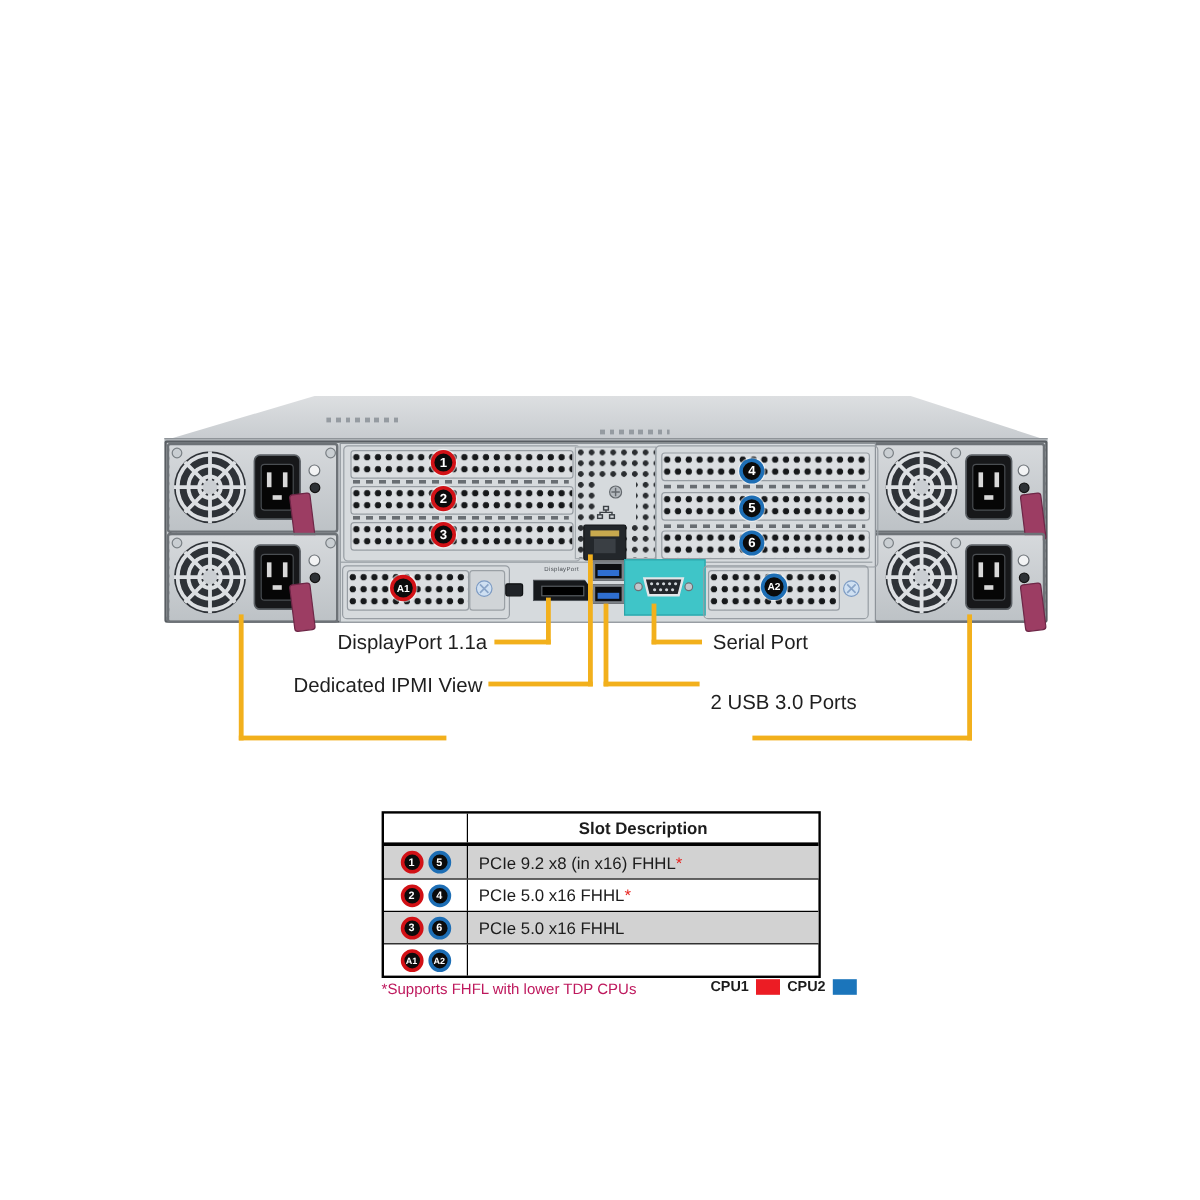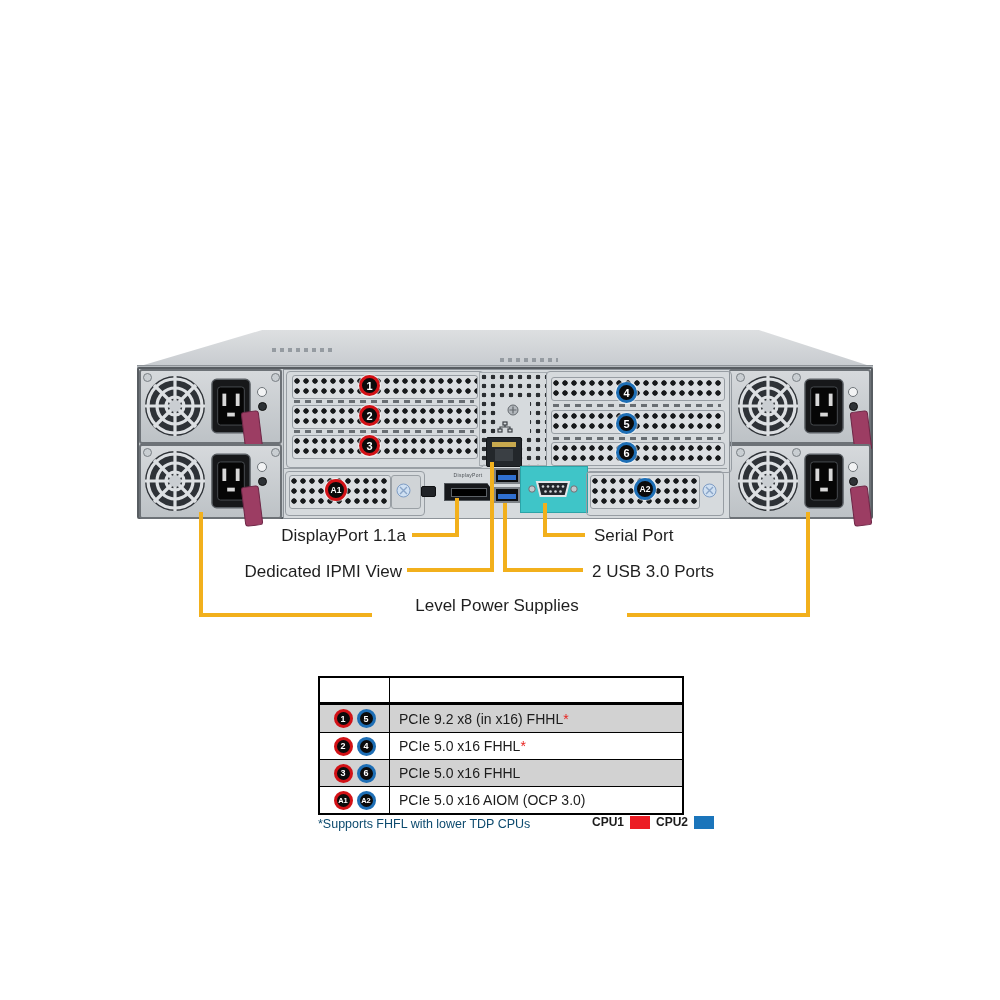--- a/index.html
+++ b/index.html
@@ -85,21 +85,21 @@
   .c1{width:70px;border-right:1.5px solid #000;display:flex;align-items:center;justify-content:center;gap:4px;box-sizing:border-box;}
   .c2{flex:1;display:flex;align-items:center;padding-left:9px;font-size:14px;}
   .c2-head{justify-content:center;padding-left:0;font-weight:bold;}
   .row-gray{background:#d2d2d2;}
   .tb{width:13px;height:13px;border-width:3px;border-style:solid;border-radius:50%;
       background:#0b0b0b;color:#fff;font-weight:bold;font-size:9px;display:flex;align-items:center;justify-content:center;box-shadow:none;}
   .tb.alpha{font-size:7.5px;}
   .red-star{color:#e8231f;}
 
   
-  .footnote{left:318px;top:817px;font-size:12.5px;color:#0c4a6e;}
+  .footnote{left:318px;top:817px;font-size:12.5px;color:#be185d;}
   .legend{left:592px;top:815px;display:flex;align-items:center;gap:6px;font-size:12px;font-weight:bold;color:#1c1c1c;}
   .sw{width:20px;height:13px;display:inline-block;}
   .sw-red{background:#ec1c24;}
   .sw-blue{background:#1b75bb;}
 </style>
 </head>
 <body>
 
 <div class="stage">
 
@@ -312,28 +312,28 @@
   <div class="abs yl" style="left:543px;top:503px;width:4px;height:34px;"></div>
   <div class="abs yl" style="left:543px;top:533px;width:42px;height:4px;"></div>
   <div class="abs yl" style="left:199px;top:512px;width:4px;height:105px;"></div>
   <div class="abs yl" style="left:199px;top:613px;width:173px;height:4px;"></div>
   <div class="abs yl" style="left:806px;top:512px;width:4px;height:105px;"></div>
   <div class="abs yl" style="left:627px;top:613px;width:183px;height:4px;"></div>
 
   <div class="abs lbl lbl-r" style="left:212px;top:526px;width:194px;">DisplayPort 1.1a</div>
   <div class="abs lbl lbl-r" style="left:212px;top:562px;width:190px;">Dedicated IPMI View</div>
   <div class="abs lbl" style="left:594px;top:526px;">Serial Port</div>
-  <div class="abs lbl" style="left:592px;top:562px;">2 USB 3.0 Ports</div>
+  <div class="abs lbl" style="left:592px;top:576px;">2 USB 3.0 Ports</div>
   <div class="abs lbl psu-lbl" style="left:347px;top:596px;width:300px;">
-    <div>Level Power Supplies</div>
   </div>
 
   <div class="abs slot-table">
     <div class="t-row t-head">
       <div class="c1"></div>
+      <div class="c2 c2-head">Slot Description</div>
     </div>
     <div class="t-row row-gray">
       <div class="c1">
         <span class="tb b-red">1</span>
         <span class="tb b-blue">5</span>
       </div>
       <div class="c2">
           <span>PCIe 9.2 x8 (in x16) FHHL</span>
           <span class="red-star">*</span>
         </div>
@@ -356,24 +356,20 @@
       <div class="c2">
           <span>PCIe 5.0 x16 FHHL</span>
           <span class="red-star"></span>
         </div>
     </div>
     <div class="t-row">
       <div class="c1">
         <span class="tb alpha b-red">A1</span>
         <span class="tb alpha b-blue">A2</span>
       </div>
-      <div class="c2">
-          <span>PCIe 5.0 x16 AIOM (OCP 3.0)</span>
-          <span class="red-star"></span>
-        </div>
     </div>
   </div>
 
   <div class="abs footnote">*Supports FHFL with lower TDP CPUs</div>
   <div class="abs legend">
     <span>CPU1</span>
     <span class="sw sw-red"></span>
     <span>CPU2</span>
     <span class="sw sw-blue"></span>
   </div>

